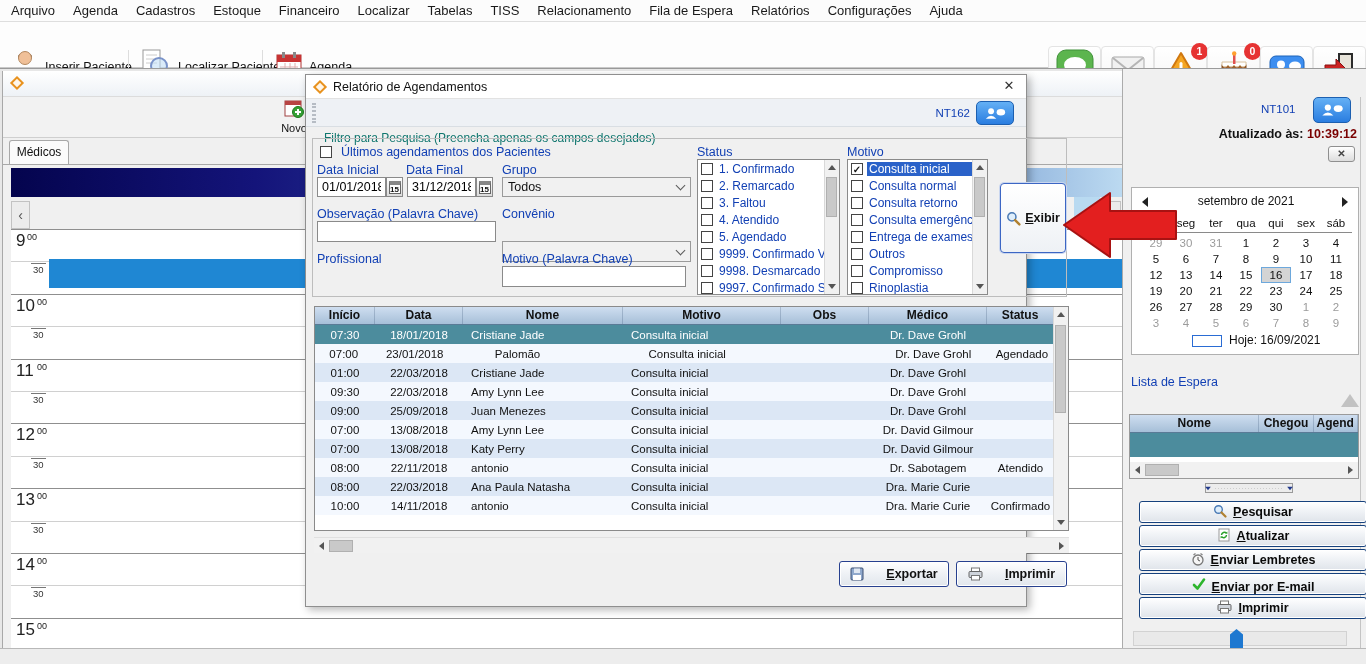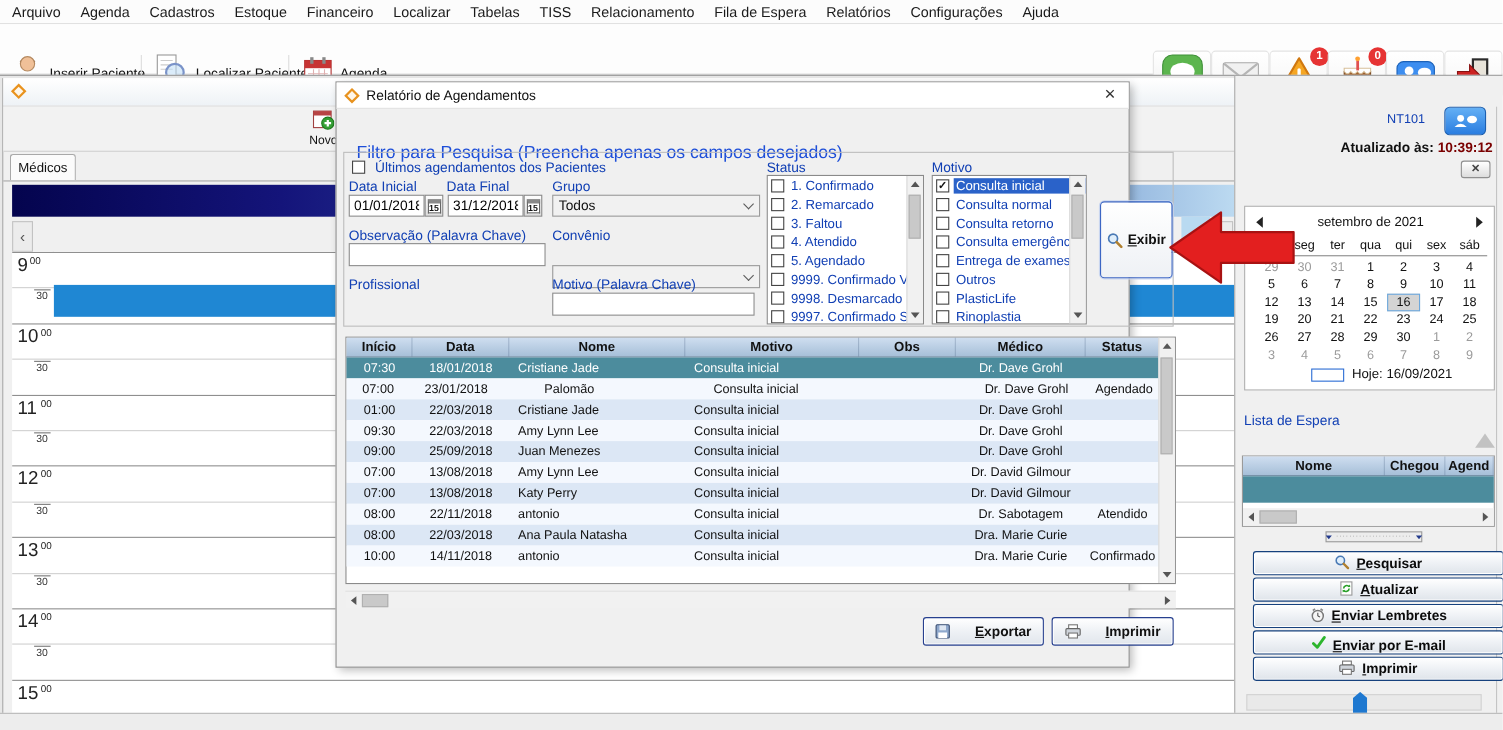--- a/index.html
+++ b/index.html
@@ -70,21 +70,21 @@
 #sthumb{position:absolute;left:96px;top:-3px;width:13px;height:20px;background:#1e78d0;clip-path:polygon(50% 0,100% 28%,100% 100%,0 100%,0 28%)}
 #bottomstrip{left:0;top:648px;width:1366px;height:16px;background:#ededed;border-top:1px solid #b8b8b8}
 
 #dlg{left:305px;top:74px;width:722px;height:533px;background:#f0f0f0;border:1px solid #8f8f8f;box-shadow:3px 3px 8px rgba(0,0,0,.28)}
 #dlg-title{position:absolute;left:0;top:0;width:100%;height:24px;background:#fff;border-bottom:1px solid #e2e2e2;display:flex;align-items:center}
 #dlg-title .t{font-size:12.5px;margin-left:8px}
 #dlg-x{position:absolute;right:8px;top:3px;font-size:13px;color:#333;width:18px;text-align:center}
 #dlg-tools{position:absolute;left:0;top:24px;width:100%;height:28px;background:#eef1f5;border-bottom:1px solid #d9dee3}
 .grip{position:absolute;left:6px;top:4px;width:4px;height:20px;border-left:2px dotted #b6bcc4;border-right:2px dotted #b6bcc4}
 #gbox{position:absolute;left:6px;top:63px;width:755px;height:159px;border:1px solid #bdbdbd}
-#glegend{position:absolute;left:14px;top:56px;background:#f0f0f0;padding:0 4px;font-size:16px;color:#1d4ed8}
+#glegend{position:absolute;left:14px;top:56px;background:#f0f0f0;padding:0 4px;font-size:12px;color:#0f766e}
 .flab{position:absolute;font-size:12.5px;color:#1240b4}
 .tin{position:absolute;background:#fff;border:1px solid #8a8a8a;font-size:12.5px;padding:0 4px;font-family:"Liberation Sans",sans-serif;color:#000}
 .calbtn{position:absolute;width:17px;height:20px;background:linear-gradient(#fefefe,#dcdcdc);border:1px solid #8a8a8a;display:flex;align-items:center;justify-content:center}
 .minical{display:block;width:12px;height:13px;border:1px solid #666;border-top:4px solid #888;background:#fff;font-size:8px;line-height:9px;text-align:center;font-weight:bold}
 .chklist{position:absolute;background:#fff;border:1px solid #8a8a8a;overflow:hidden}
 .cli{display:flex;align-items:center;height:17px;padding-left:3px}
 .cb{width:12px;height:12px;border:1px solid #444;background:#fff;margin-right:4px;flex:none;font-size:10px;line-height:11px;text-align:center;color:#111;font-weight:bold}
 .clt{font-size:12px;color:#1240b4;white-space:nowrap;overflow:hidden;padding:0 2px}
 .clt.sel{background:#2a62c9;color:#fff;flex:1}
 .vsb{position:absolute;right:0;top:0;bottom:0;width:15px;background:#f1f1f1;border-left:1px solid #d9d9d9}
@@ -478,20 +478,31 @@
 </div>
 
 <div id="bottomstrip" class="abs"></div>
 
 <div id="dlg" class="abs">
   <div id="dlg-title">
     <span class="diamond" style="margin-left:9px"></span>
     <span class="t">Relatório de Agendamentos</span>
     <span id="dlg-x">✕</span>
   </div>
+  <div id="dlg-tools">
+    <span class="grip"></span>
+    <span class="abs ntcode" style="right:56px;top:8px">NT162</span>
+    <span class="cicon abs" style="right:12px;top:2px;width:38px;height:24px">
+      <svg width="26" height="17" viewBox="0 0 36 26">
+          <circle cx="12" cy="9.5" r="4.5" fill="#fff"></circle>
+          <path d="M4 21 q8 -9 16 0 z" fill="#fff"></path>
+          <ellipse cx="27" cy="11" rx="6.5" ry="5" fill="#fff"></ellipse>
+        </svg>
+    </span>
+  </div>
 
   <div id="glegend">Filtro para Pesquisa (Preencha apenas os campos desejados)</div>
   <div id="gbox"></div>
 
   <div class="abs" style="left:14px;top:70px;display:flex;align-items:center;gap:5px">
     <span class="cb"></span>
     <span class="bluelab">Últimos agendamentos dos Pacientes</span>
   </div>
 
   <div class="flab" style="left:11px;top:88px">Data Inicial</div>
@@ -602,21 +613,21 @@
       <div class="cli">
         <span class="cb"></span>
         <span class="clt">Entrega de exames</span>
       </div>
       <div class="cli">
         <span class="cb"></span>
         <span class="clt">Outros</span>
       </div>
       <div class="cli">
         <span class="cb"></span>
-        <span class="clt">PlasticLife</span>
+        <span class="clt">Compromisso</span>
       </div>
       <div class="cli">
         <span class="cb"></span>
         <span class="clt">Rinoplastia</span>
       </div>
     </div>
 
   <div id="exibir">
     <svg width="15" height="15" viewBox="0 0 14 14">
         <circle cx="5.5" cy="5.5" r="3.8" fill="#dfeefb" stroke="#4a7ab5" stroke-width="1.4"></circle>

